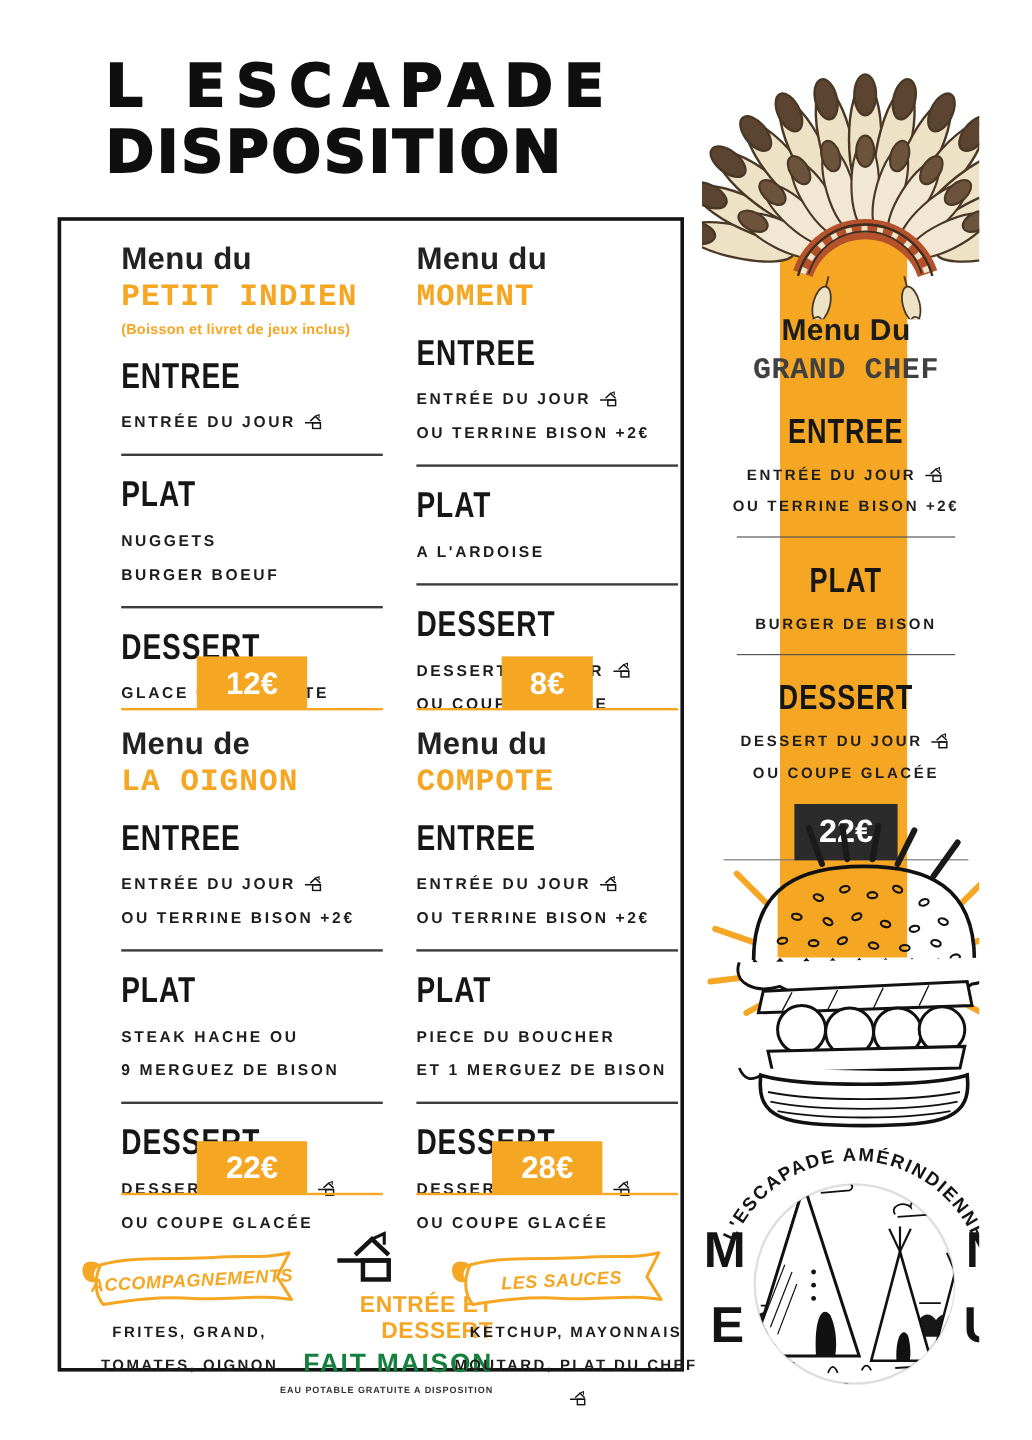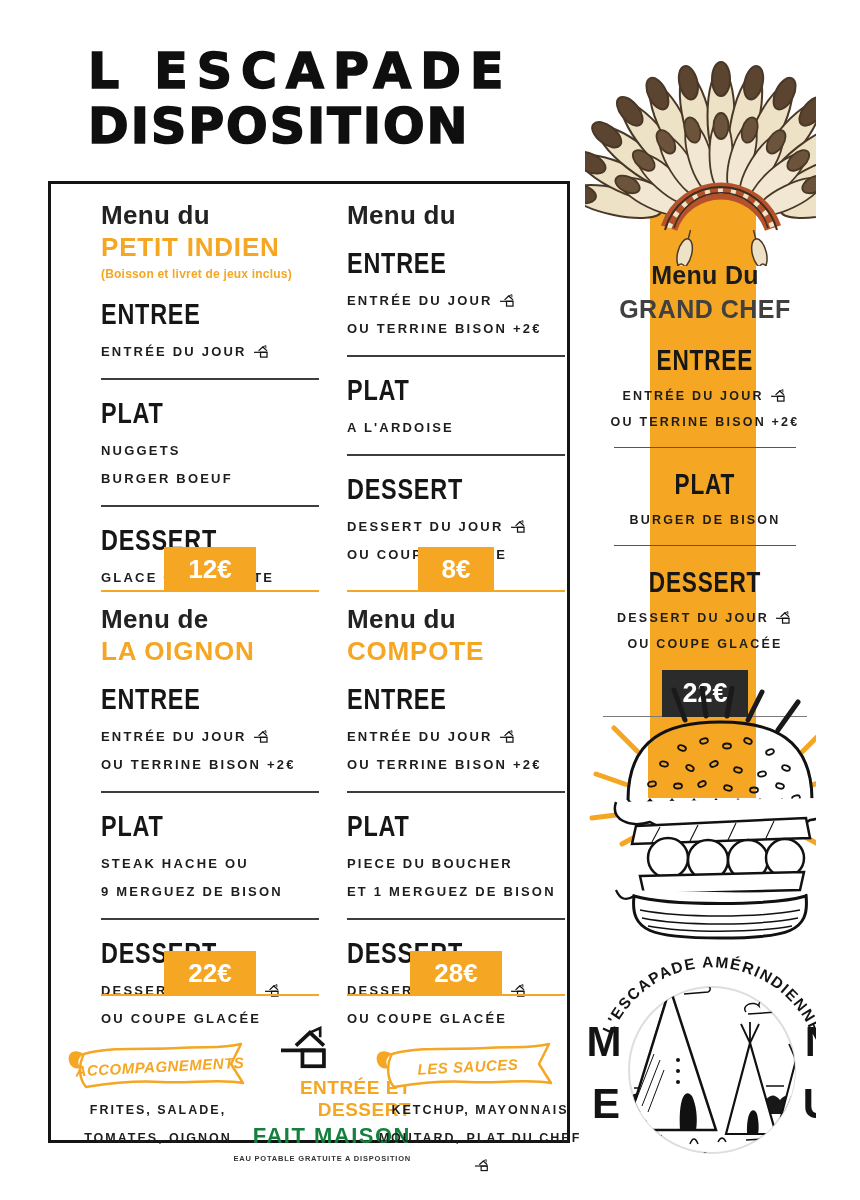--- a/index.html
+++ b/index.html
@@ -22,21 +22,21 @@
   
   .menu-box { position:absolute; left:48px; top:181px; width:522px; height:962px; border:3px solid #141414; background:#fff; }
 
   .menu { position:absolute; width:218px; height:392px; }
   .m1 { left:50px;  top:16px; }
   .m2 { left:296px; top:16px; }
   .m3 { left:50px;  top:420px; }
   .m4 { left:296px; top:420px; }
 
   .m-prefix { font-size:26px; line-height:30px; font-weight:600; color:#222; letter-spacing:.3px; }
-  .m-name   { font-size:26px; line-height:30px; font-weight:800; color:#F5A623; letter-spacing:.8px; margin-top:2px; }
+  .m-name   { font-size:26px; line-height:30px; font-weight:800; color:#F5A623; letter-spacing:.8px; margin-top:2px;font-family:Liberation Mono, monospace; }
   .m-sub    { font-size:12px; font-weight:700; color:#F5A623; margin-top:5px; letter-spacing:.2px; }
 
   .course  { margin-top:16px; }
   .c-label { display:inline-block; font-size:30px; line-height:34px; font-weight:900; color:#161616; letter-spacing:1px; transform:scaleX(.78); transform-origin:0 50%; }
   .c-item  { margin-top:13px; display:flex; align-items:center; gap:7px; font-size:13px; font-weight:600; color:#1d1d1d; letter-spacing:2.2px; white-space:nowrap; }
   .rule    { border-top:2px solid #3d3d3d; margin-top:19px; }
 
   .fmi { width:17px; height:13.5px; flex:0 0 auto; }
   .fmi--big { width:56px; height:45px; display:block; margin:0 auto; }
 
@@ -417,20 +417,21 @@
       </div>
       <div class="price-row">
         <span class="pl"></span>
         <span class="price">12€</span>
         <span class="pl"></span>
       </div>
     </section>
 
     <section class="menu m2">
       <div class="m-prefix">Menu du</div>
+      <div class="m-name">MOMENT</div>
       <div class="course">
         <span class="c-label">ENTREE</span>
         <div class="c-item">
           <span>ENTRÉE DU JOUR</span>
           <svg class="fmi" viewBox="0 0 30 24">
               <path d="M8,10.5 L15.5,3.5 L23,10.5" fill="none" stroke="#141414" stroke-width="2.2"></path>
               <path d="M15.5,3.5 L21,1 L21,6" fill="none" stroke="#141414" stroke-width="1.6"></path>
               <line x1="0" y1="13" x2="23.5" y2="13" stroke="#141414" stroke-width="2.2"></line>
               <rect x="11.5" y="13" width="11.5" height="8.5" fill="none" stroke="#141414" stroke-width="2.2"></rect>
             </svg>
@@ -572,21 +573,21 @@
     </section>
 
     <svg class="f-banner acc" viewBox="0 0 190 62">
       <path d="M21,20 C50,12 88,16 115,14 C142,12 160,15 178,10 L168,30 L180,49 C156,44 126,50 98,48 C68,46 42,50 23,53 C15,44 16,29 21,20 Z" fill="#ffffff" stroke="#F5A623" stroke-width="2.5" stroke-linejoin="round"></path>
       <path d="M21,20 C12,14 4,18 6,27 C7,33 13,36 18,34 C14,30 14,24 21,20 Z" fill="#F5A623"></path>
       <g transform="rotate(-3 97 34)">
           <text class="ribbon-text" x="97" y="38" text-anchor="middle">ACCOMPAGNEMENTS</text>
         </g>
     </svg>
     <div class="f-lines acc">
-      <div>FRITES, SALADE,</div>
+      <div>FRITES, GRAND,</div>
       <div>TOMATES, OIGNON</div>
     </div>
 
     <div class="f-fm">
       <svg class="fmi fmi--big" viewBox="0 0 30 24">
           <path d="M8,10.5 L15.5,3.5 L23,10.5" fill="none" stroke="#141414" stroke-width="2"></path>
           <path d="M15.5,3.5 L21,1 L21,6" fill="none" stroke="#141414" stroke-width="1.4"></path>
           <line x1="0" y1="13" x2="23.5" y2="13" stroke="#141414" stroke-width="2"></line>
           <rect x="11.5" y="13" width="11.5" height="8.5" fill="none" stroke="#141414" stroke-width="2"></rect>
         </svg>

